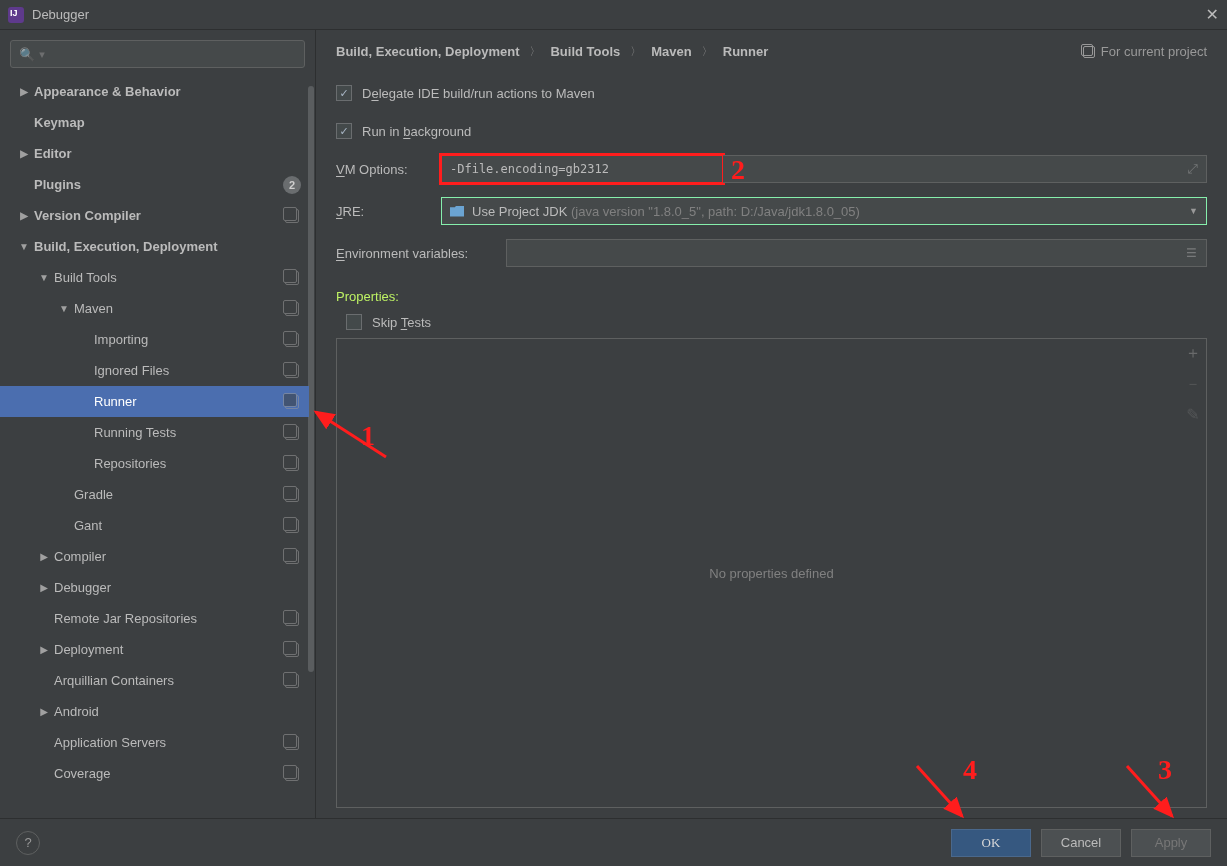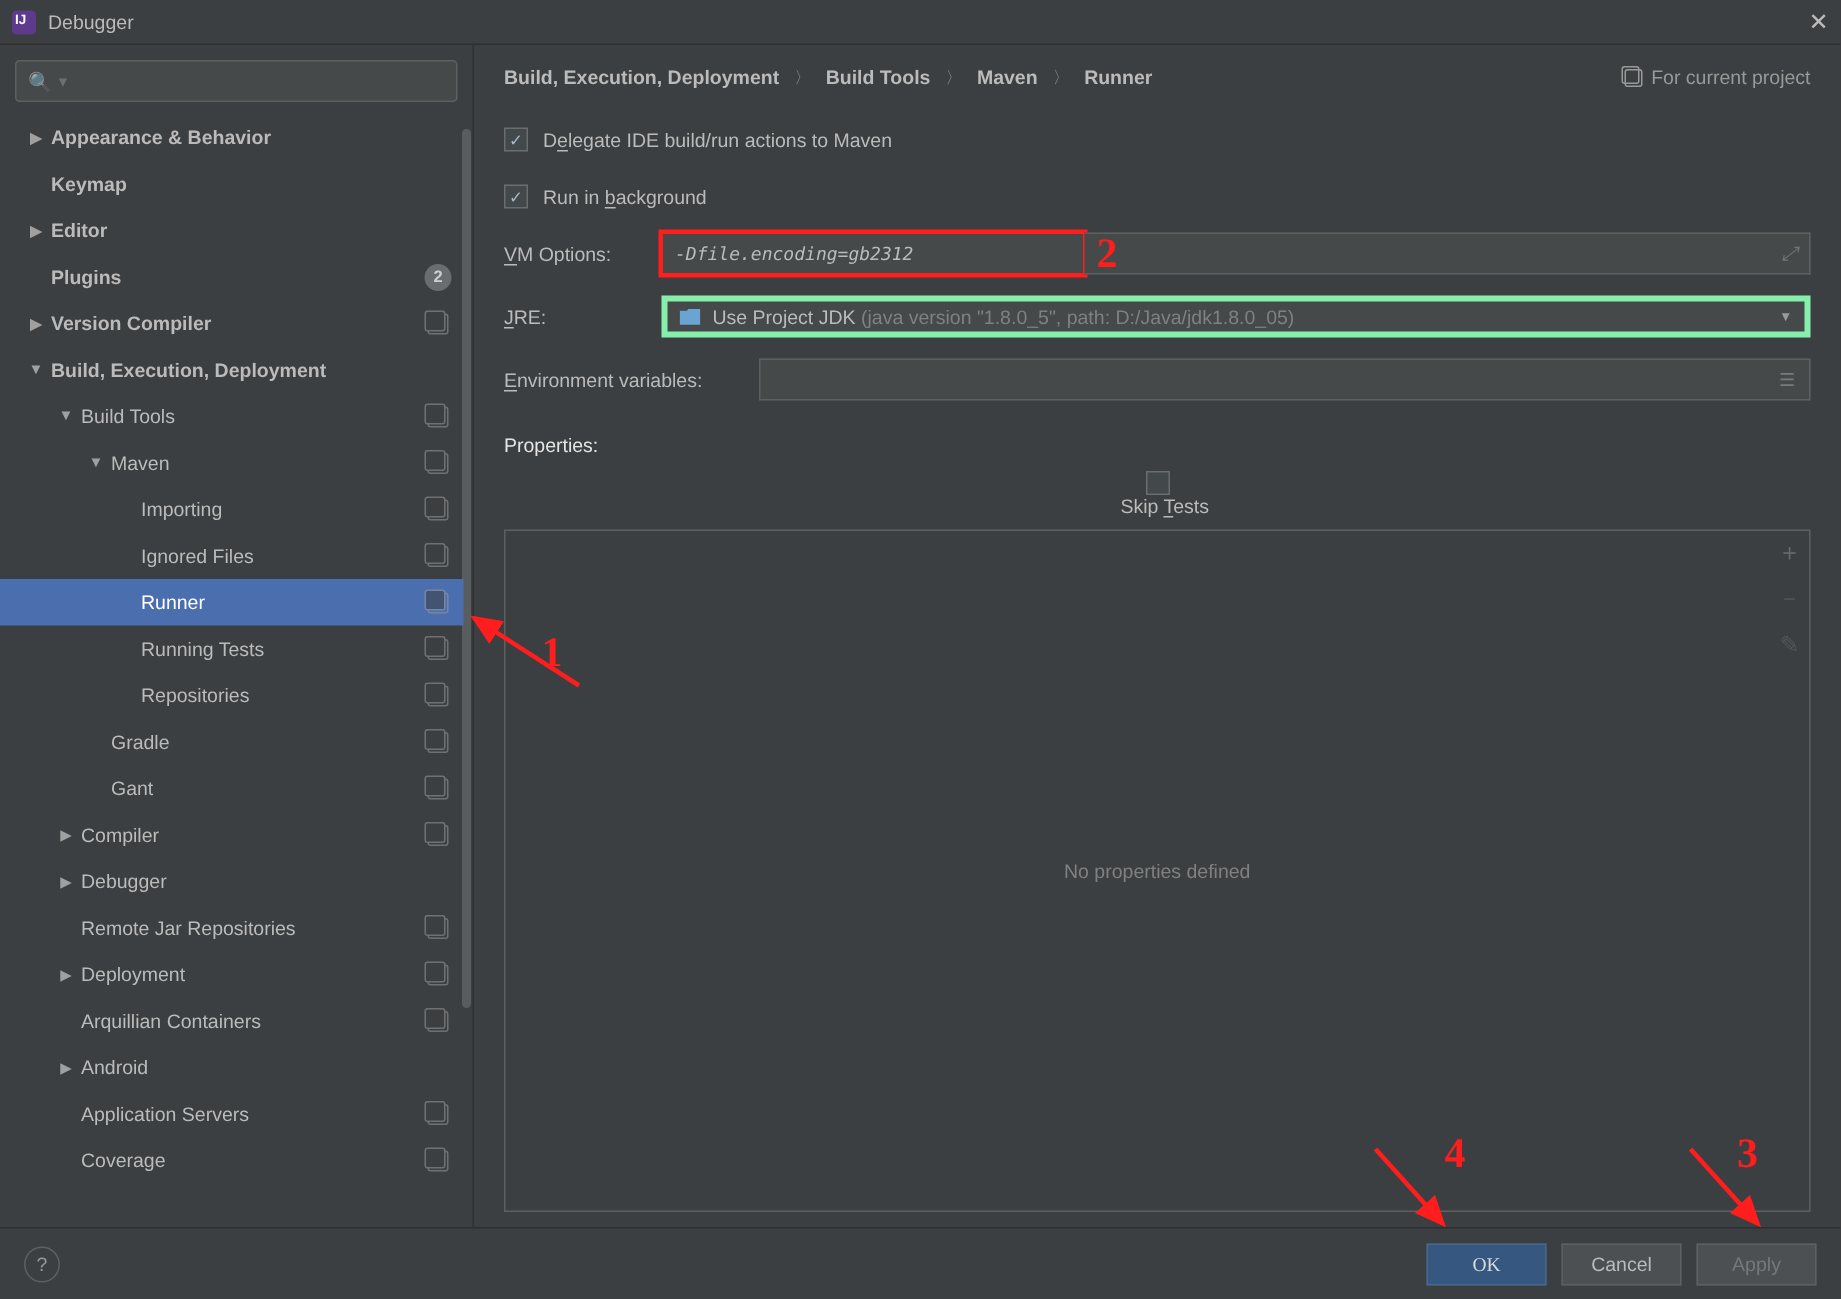--- a/index.html
+++ b/index.html
@@ -149,50 +149,50 @@
   border: 1px solid #5e6060;
   color: #bbbbbb;
   padding: 0 8px;
   font-family: "Consolas", monospace;
   font-size: 12px;
   display: flex;
   align-items: center;
   position: relative;
 }
 .text-input.highlighted { outline: 3px solid #ff1d1d; outline-offset: -1px; width: 282px; flex: none; }
-.vm-wrap { display:flex; flex:1; align-items:flex-start;font-style:italic;}
+.vm-wrap { display:flex; flex:1; align-items:flex-start;}
 .vm-right { flex:1; height:28px; background:#45494a; border:1px solid #5e6060; border-left:none; position:relative;}
 .vm-right .expand { position:absolute; right:8px; top:5px; opacity:0.4; font-size:13px;}
 
 .dropdown {
   flex: 1;
   height: 28px;
   background: #45494a;
-  border: 4px solid #86efac;
+  border: 1px solid #86efac;
   display: flex;
   align-items: center;
   padding: 0 8px;
   gap: 8px;
   position: relative;
 }
 .dropdown .folder-icon { width: 14px; height: 11px; background: #6ba4d2; clip-path: polygon(0 15%, 35% 15%, 45% 0, 100% 0, 100% 100%, 0 100%); }
 .dropdown .gray { color: #808080; }
 .dropdown .arrow-d { position: absolute; right: 8px; font-size: 9px; color: #999; }
 
 .env-input {
   flex: 1;
   height: 28px;
   background: #45494a;
   border: 1px solid #5e6060;
   position: relative;
 }
 .env-input .list-icon { position: absolute; right: 6px; top: 5px; width: 14px; height: 14px; opacity: 0.5; }
 .env-input .list-icon::before { content: "☰"; font-size: 12px; color: #aaa; }
 
-.section-label { margin: 10px 0 8px 0; color: #e5e5e5; }
+.section-label { margin: 10px 0 8px 0; color: #bef264; }
 .properties-box {
   flex: 1;
   border: 1px solid #5e6060;
   background: #3c3f41;
   display: flex;
   position: relative;
   min-height: 380px;
 }
 .properties-box .empty-msg {
   position: absolute;
@@ -204,21 +204,21 @@
   position: absolute;
   right: 4px;
   top: 4px;
   display: flex;
   flex-direction: column;
   gap: 10px;
   color: #888;
   font-size: 16px;
 }
 .prop-toolbar span { cursor: pointer; opacity: 0.6; width: 18px; text-align: center; }
-.skip-row { display: flex; align-items: center; margin: 2px 0 8px 10px; flex-direction: column;}
+.skip-row { display: flex; align-items: center; margin: 2px 0 8px 10px;}
 
 .footer {
   height: 48px;
   border-top: 1px solid #2d2f30;
   display: flex;
   align-items: center;
   padding: 0 16px;
   gap: 10px;
 }
 .footer .help {

